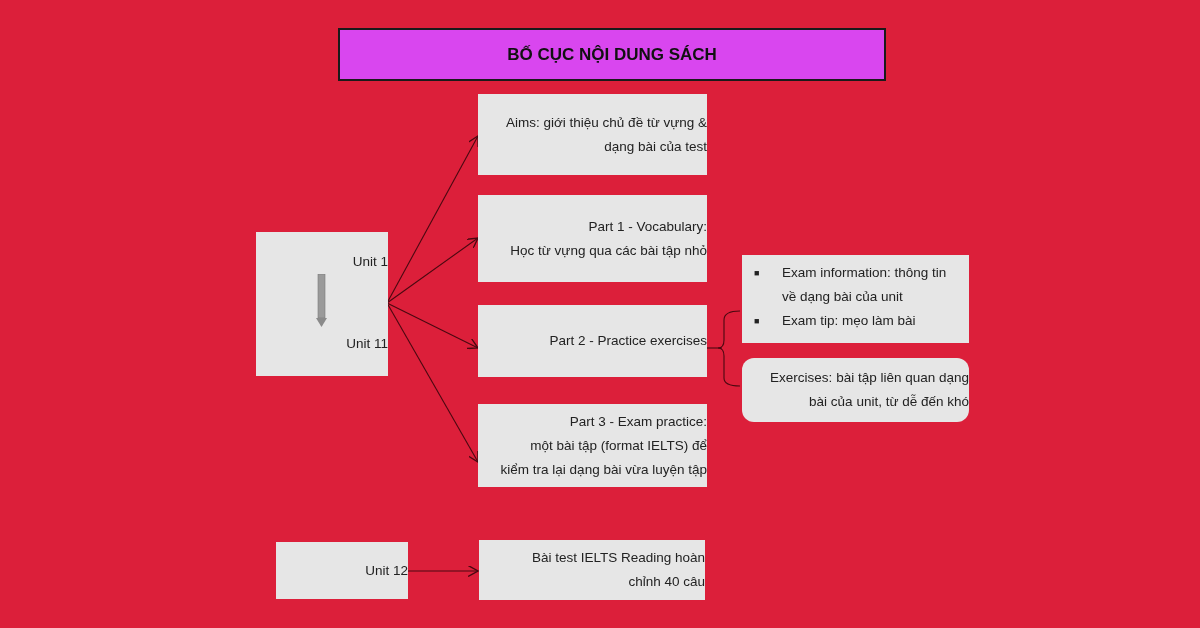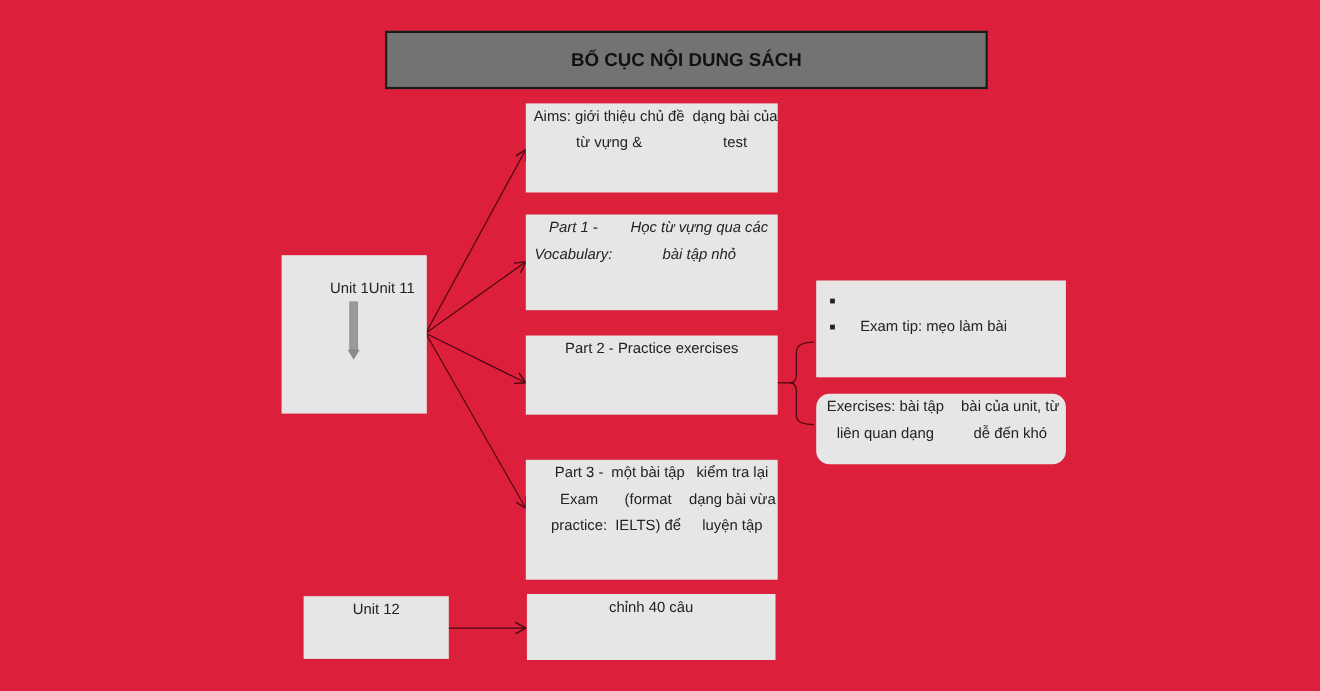--- a/index.html
+++ b/index.html
@@ -3,27 +3,27 @@
 <meta charset="utf-8">
 <style>
   html, body { margin: 0; padding: 0; }
   body {
     width: 1200px; height: 628px; position: relative; overflow: hidden;
     background: #dc1f3a;
     font-family: "Liberation Sans", sans-serif;
   }
   .title-box {
     position: absolute; left: 338px; top: 28px; width: 548px; height: 53px;
-    background: #737373; border: 2px solid #1a1a1a; box-sizing: border-box;
+    background: #d946ef; border: 2px solid #1a1a1a; box-sizing: border-box;
     display: flex; align-items: center; justify-content: center;
-    font-weight: bold; font-size: 17px; color: #111; margin-left: 12px;
+    font-weight: bold; font-size: 17px; color: #111;
   }
   .box {
     position: absolute; background: #e6e6e6; box-sizing: border-box;
-    display: flex; flex-direction: row; align-items: flex-start; justify-content: center;
+    display: flex; flex-direction: column; align-items: flex-end; justify-content: center;
     text-align: center; font-size: 13.5px; color: #222; line-height: 24px;
   }
   .box span { display: block; }
   .bullets {
     position: absolute; left: 742px; top: 255px; width: 227px; height: 88px;
     background: #e6e6e6; box-sizing: border-box; padding: 6px 10px 0 12px;
     font-size: 13.5px; color: #222; line-height: 24px;
   }
   .bullet-item { display: flex; }
   .bullet-mark { width: 28px; flex: none; font-size: 9px; }
@@ -65,42 +65,47 @@
 
 <div class="box" style="left:256px;top:542px;width:132px;height:57px;margin-left:20px;">
   <span>Unit 12</span>
 </div>
 
 <div class="box" style="left:478px;top:94px;width:229px;height:81px;">
   <span>Aims: giới thiệu chủ đề từ vựng &amp;</span>
   <span>dạng bài của test</span>
 </div>
 
-<div class="box" style="left:478px;top:195px;width:229px;height:87px;font-style:italic;">
+<div class="box" style="left:478px;top:195px;width:229px;height:87px;">
   <span>Part 1 - Vocabulary:</span>
   <span>Học từ vựng qua các bài tập nhỏ</span>
 </div>
 
 <div class="box" style="left:478px;top:305px;width:229px;height:72px;">
   <span>Part 2 - Practice exercises</span>
 </div>
 
-<div class="box" style="left:478px;top:418px;width:229px;height:109px;padding-left:21px;">
+<div class="box" style="left:478px;top:404px;width:229px;height:83px;padding-left:21px;">
   <span>Part 3 - Exam practice:</span>
   <span>một bài tập (format IELTS) để</span>
   <span>kiểm tra lại dạng bài vừa luyện tập</span>
 </div>
 
 <div class="box" style="left:479px;top:540px;width:226px;height:60px;">
+  <span>Bài test IELTS Reading hoàn</span>
   <span>chỉnh 40 câu</span>
 </div>
 
 <div class="bullets">
   <div class="bullet-item">
     <span class="bullet-mark">■</span>
+    <div>
+      <span style="display:block">Exam information: thông tin</span>
+      <span style="display:block">về dạng bài của unit</span>
+    </div>
   </div>
   <div class="bullet-item">
     <span class="bullet-mark">■</span>
     <span>Exam tip: mẹo làm bài</span>
   </div>
 </div>
 
 <div class="box" style="left:742px;top:358px;width:227px;height:64px;border-radius:12px;">
   <span>Exercises: bài tập liên quan dạng</span>
   <span>bài của unit, từ dễ đến khó</span>

